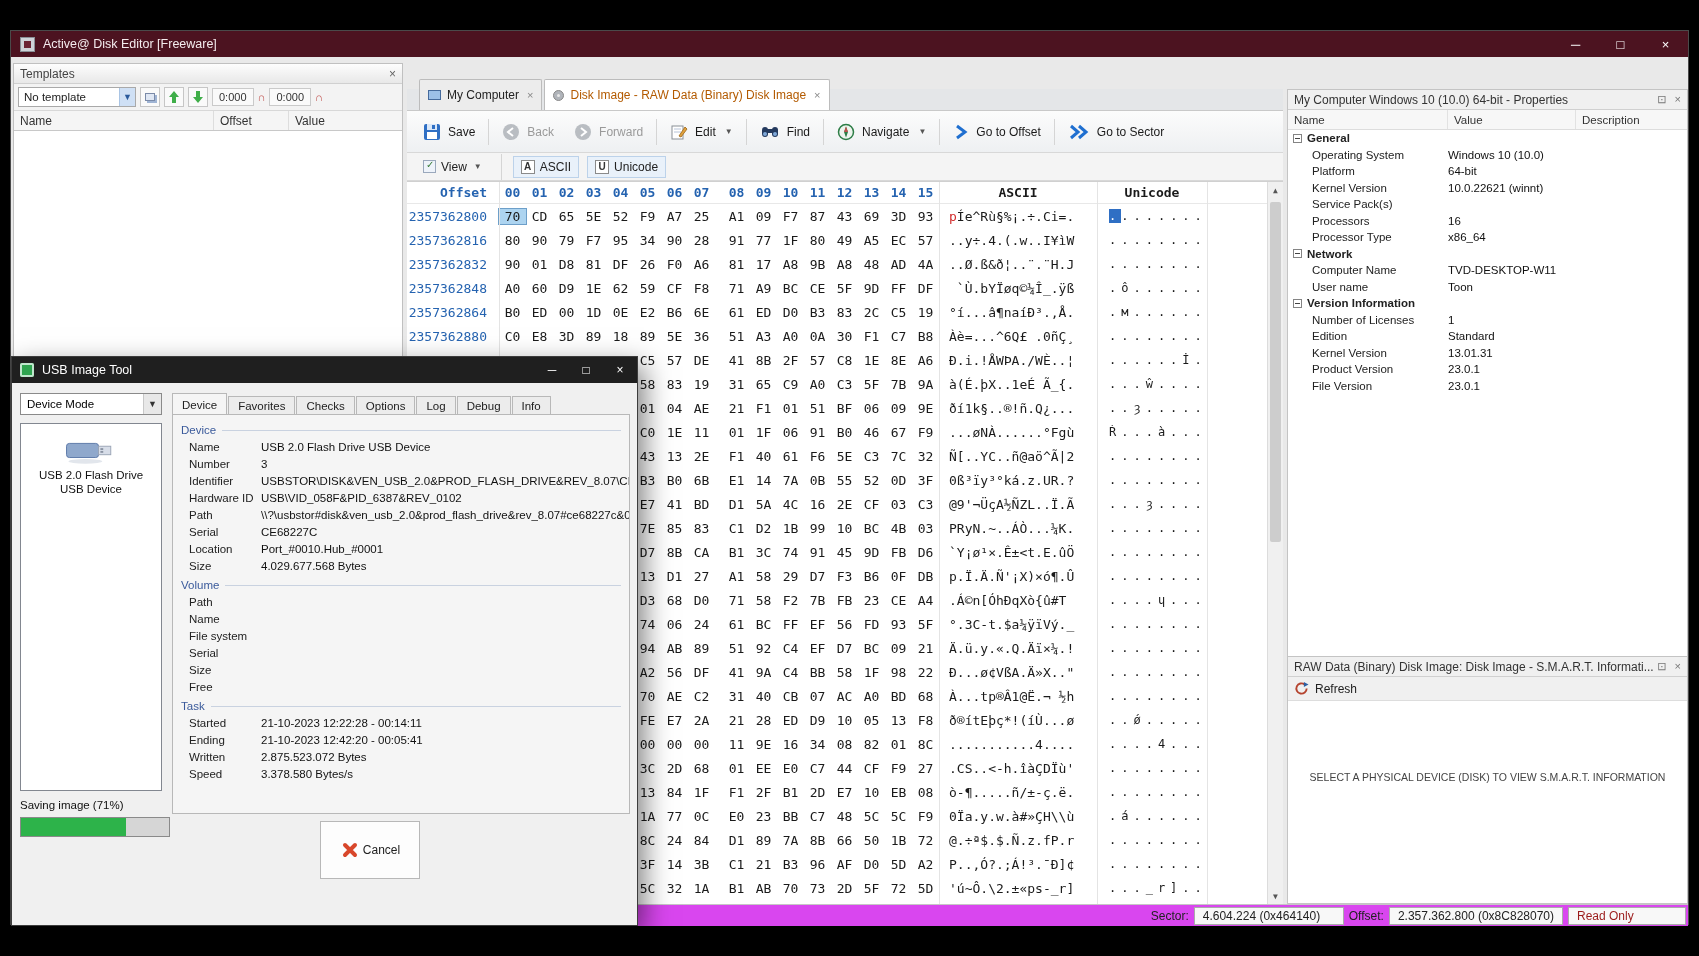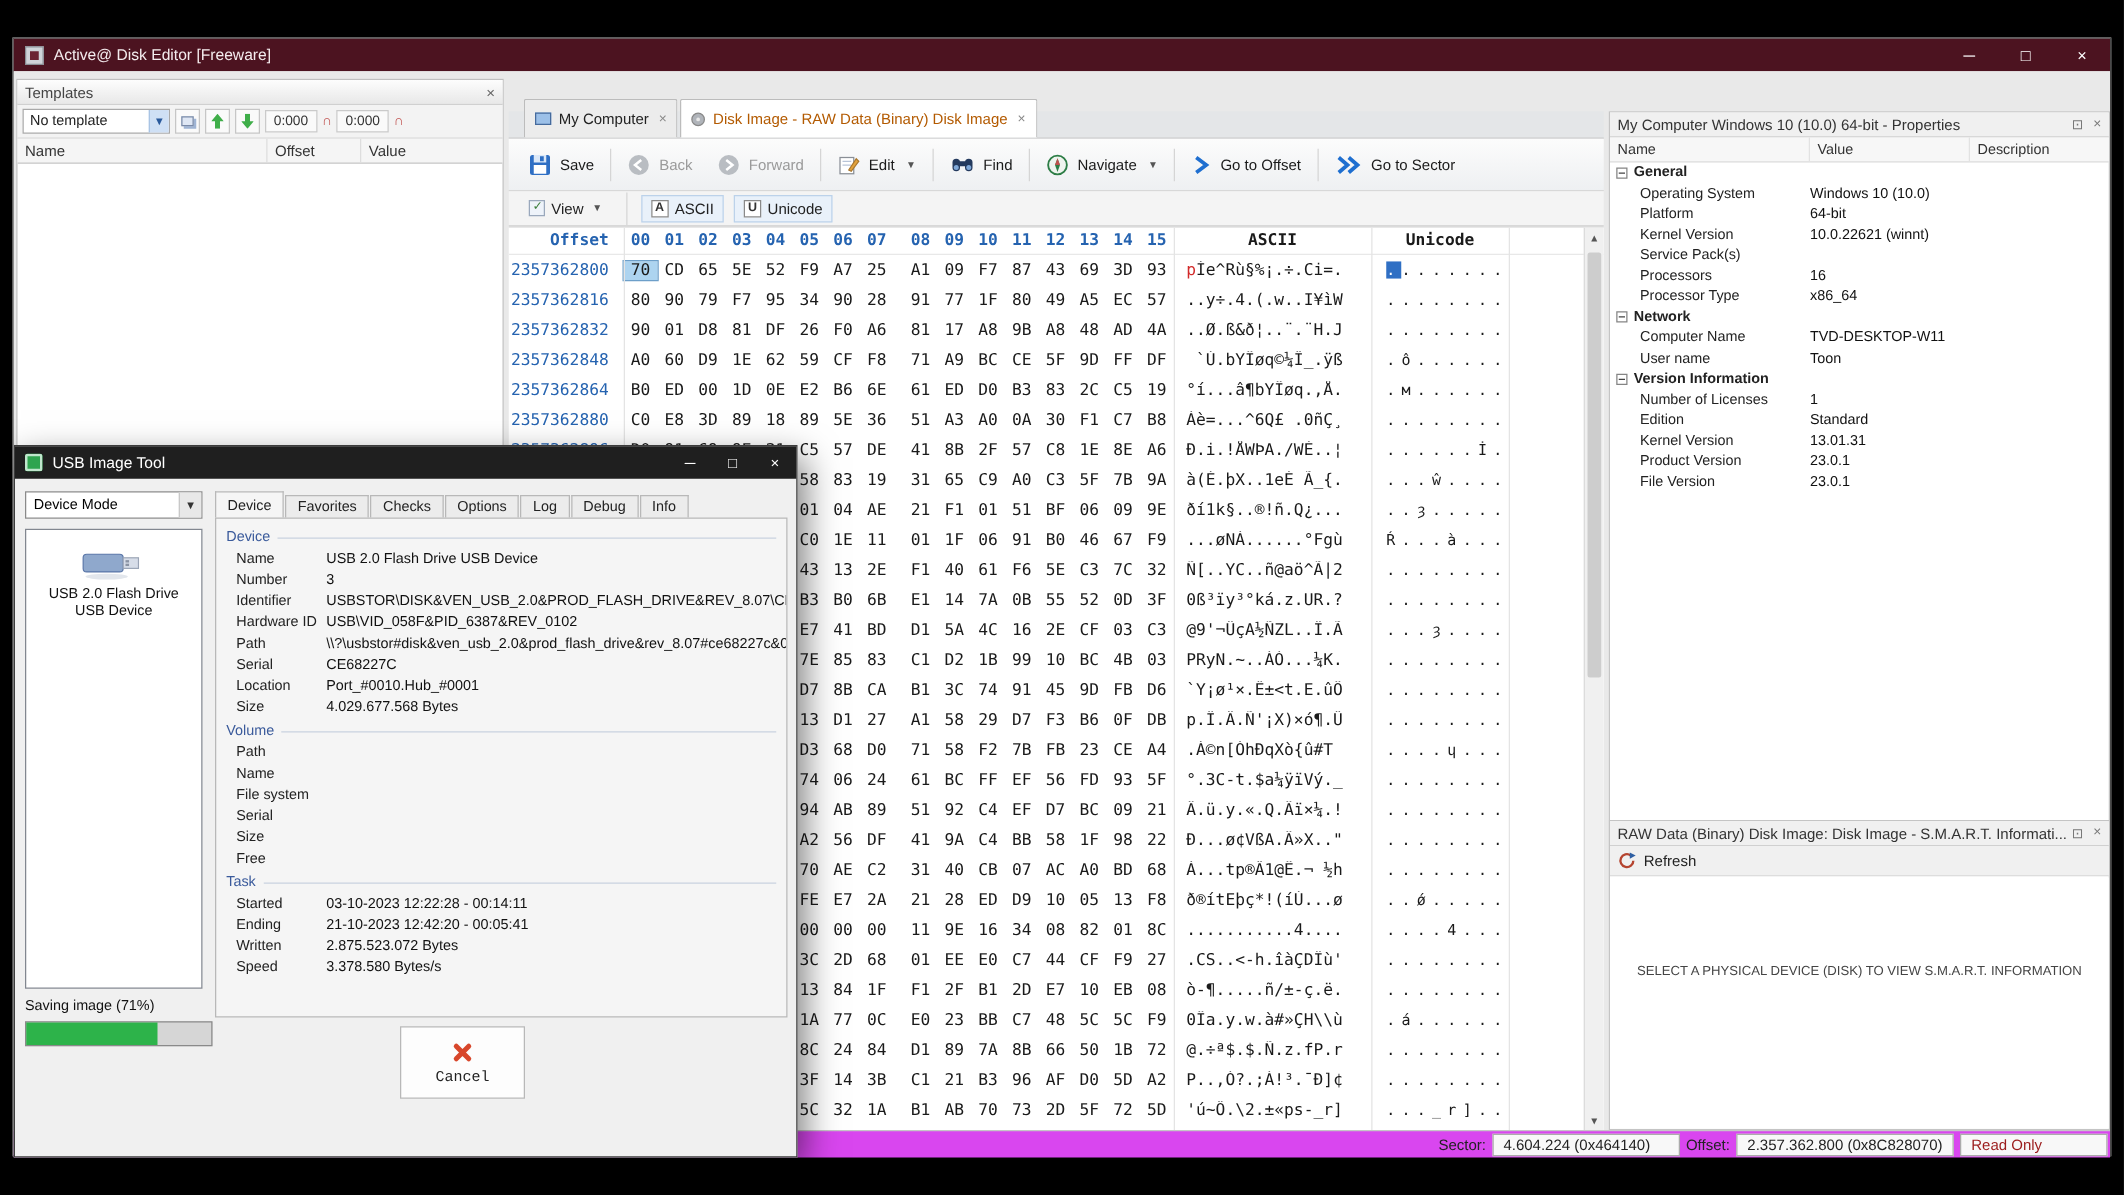--- a/index.html
+++ b/index.html
@@ -110,21 +110,21 @@
 .dtab.active{background:#f5f5f5;padding-top:5px;padding-bottom:4px}
 .dpanel{position:absolute;left:160px;top:57px;width:458px;height:400px;background:#f5f5f5;border:1px solid #b8b8b8;overflow:hidden;padding-top:4px}
 .sec-title{display:flex;align-items:center;gap:6px;margin:5px 8px 2px;font-size:11.5px;color:#3a5a9b}
 .sec-title .rule{flex:1;height:1px;background:#c9d2e0}
 .frow{display:flex;height:17px;font-size:11.5px;align-items:center;padding-left:16px}
 .flabel{width:72px;color:#222;flex:none}
 .fvalue{flex:1;white-space:nowrap;overflow:hidden;color:#111;padding-right:4px}
 .savelabel{position:absolute;left:8px;top:442px;font-size:11.5px;color:#111}
 .pbar{position:absolute;left:8px;top:460px;width:150px;height:20px;border:1px solid #8a8a8a;background:#d6d6d6}
 .pfill{height:100%;background:#2db34a}
-.cancelbtn{position:absolute;left:308px;top:464px;width:100px;height:58px;background:#fdfdfd;border:1px solid #b8b8b8;display:flex;flex-direction:column;align-items:center;justify-content:center;gap:3px;font-size:12px;color:#222;font-family:Liberation Mono, monospace}
+.cancelbtn{position:absolute;left:308px;top:464px;width:100px;height:58px;background:#fdfdfd;border:1px solid #b8b8b8;display:flex;flex-direction:row;align-items:center;justify-content:center;gap:3px;font-size:12px;color:#222;font-family:Liberation Sans, sans-serif}
 </style>
 </head>
 <body>
 
 <div class="app">
   <div class="titlebar">
     <span class="appicon"></span>
     <span>Active@ Disk Editor [Freeware]</span>
     <div class="wincontrols">
       <span class="winbtn">─</span>
@@ -402,21 +402,21 @@
               <span class="hx">B6</span>
               <span class="hx">6E</span>
               <span class="hx grp">61</span>
               <span class="hx">ED</span>
               <span class="hx">D0</span>
               <span class="hx">B3</span>
               <span class="hx">83</span>
               <span class="hx">2C</span>
               <span class="hx">C5</span>
               <span class="hx">19</span>
-              <span class="asc">°í...â¶bYÏøq.,Å.</span>
+              <span class="asc">°í...â¶naíÐ³.,Å.</span>
               <span class="uni">.м......</span>
             </div>
             <div class="hexrow">
               <span class="off">2357362880</span>
               <span class="hx">C0</span>
               <span class="hx">E8</span>
               <span class="hx">3D</span>
               <span class="hx">89</span>
               <span class="hx">18</span>
               <span class="hx">89</span>
@@ -1151,21 +1151,21 @@
           <div class="frow">
             <span class="flabel">Free</span>
             <span class="fvalue"></span>
           </div>
           <div class="sec-title">
             <span>Task</span>
             <span class="rule"></span>
           </div>
           <div class="frow">
             <span class="flabel">Started</span>
-            <span class="fvalue">03-10-2023 12:22:28 - 00:14:11</span>
+            <span class="fvalue">21-10-2023 12:22:28 - 00:14:11</span>
           </div>
           <div class="frow">
             <span class="flabel">Ending</span>
             <span class="fvalue">21-10-2023 12:42:20 - 00:05:41</span>
           </div>
           <div class="frow">
             <span class="flabel">Written</span>
             <span class="fvalue">2.875.523.072 Bytes</span>
           </div>
           <div class="frow">

